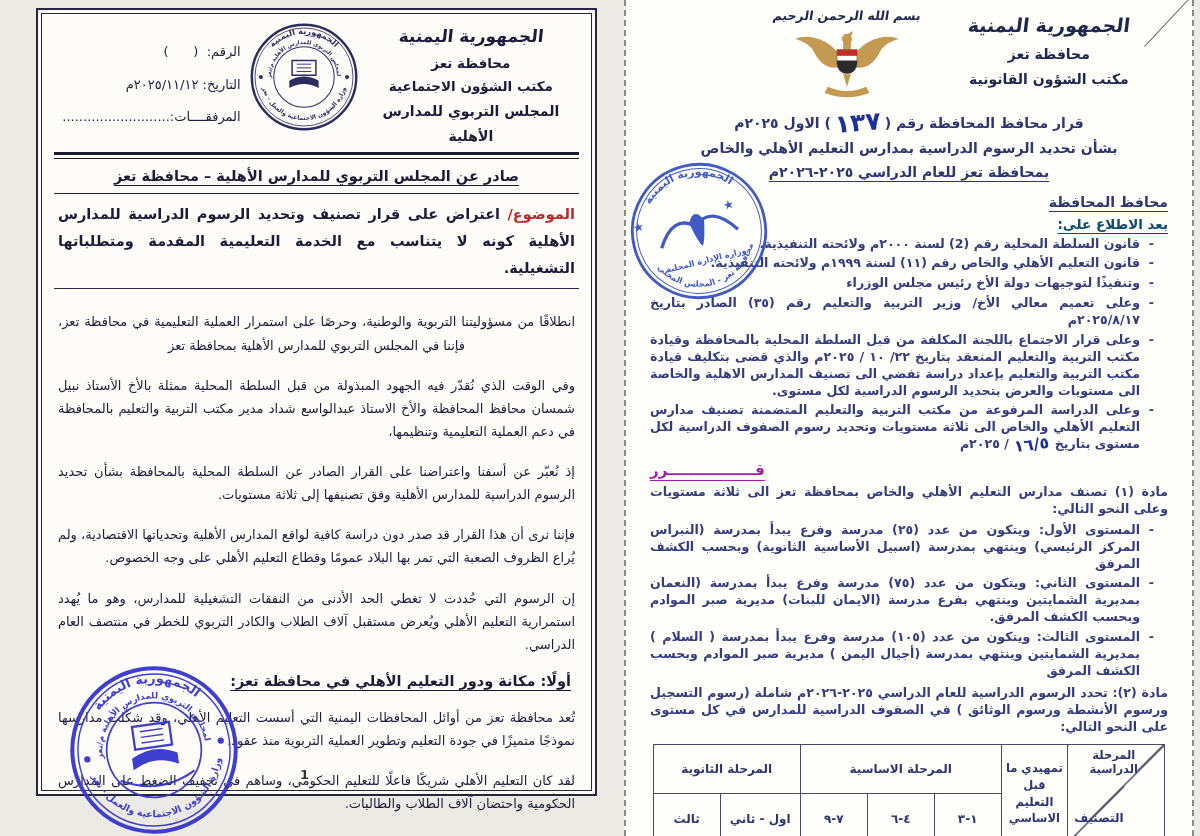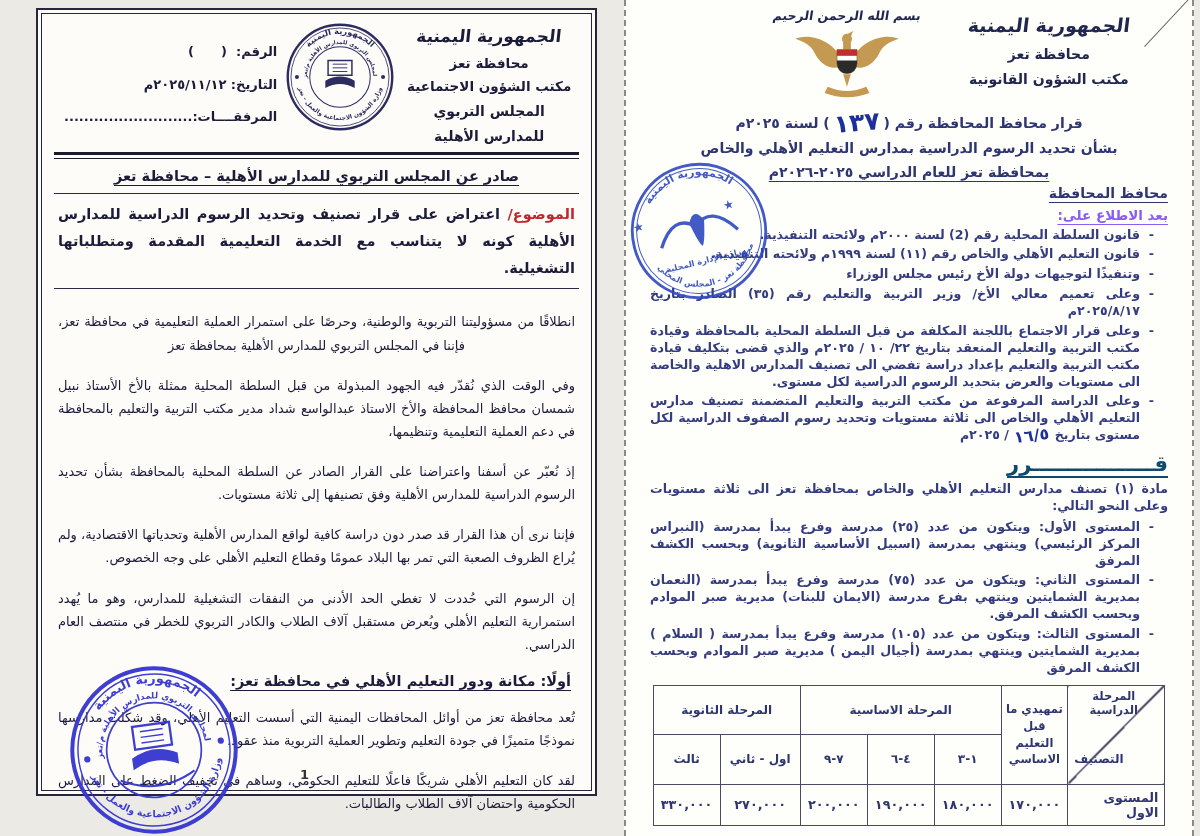--- a/index.html
+++ b/index.html
@@ -16,21 +16,21 @@
     padding:10px 16px 0 16px;color:#1c1c3a;
   }
   .page-left::before{
     content:"";position:absolute;inset:3px;border:1px solid #26263c;pointer-events:none;
   }
   .ldoc-header{display:flex;align-items:flex-start;gap:6px;padding:2px 2px 0 2px;}
   .ldoc-h-right{flex:1.15;text-align:center;font-weight:bold;font-size:13.5px;line-height:1.75;}
   .ldoc-h-right .calli{font-size:17px;transform:skewX(-6deg);letter-spacing:1px;}
   .ldoc-h-right .council{font-size:14px;}
   .ldoc-h-center{width:112px;flex:0 0 112px;}
-  .ldoc-h-left{flex:1;font-weight:bold;font-size:13px;line-height:2.5;padding-top:14px;margin-left:8px;}
+  .ldoc-h-left{flex:1;font-weight:normal;font-size:13px;line-height:2.5;padding-top:14px;}
   .seal-navy{color:#2c2c60;width:110px;height:110px;display:block;}
   .header-rule{margin-top:4px;border-top:3px solid #1b1b30;border-bottom:1px solid #1b1b30;height:3px;}
   .ldoc-title{
     text-align:center;color:#c0272d;font-weight:bold;font-size:29px;
     margin-top:4px;text-decoration:underline;text-underline-offset:6px;letter-spacing:1px;
   }
   .ldoc-subtitle{
     text-align:center;font-weight:bold;font-size:14.5px;margin-top:9px;
     text-decoration:underline;text-underline-offset:4px;
   }
@@ -68,31 +68,31 @@
   .rdoc-title{text-align:center;font-weight:bold;font-size:14px;line-height:1.75;margin-top:6px;color:#2e3570;}
   .rdoc-title .underlined{text-decoration:underline;text-underline-offset:4px;}
   .hand-num{
     display:inline-block;color:#1d2f9c;font-size:25px;font-weight:bold;line-height:0;
     transform:rotate(-5deg);letter-spacing:2px;position:relative;top:3px;padding:0 4px;
   }
   .hand-date{
     display:inline-block;color:#1d2f9c;font-size:16px;font-weight:bold;line-height:0;
     transform:rotate(-7deg);position:relative;top:2px;padding:0 1px;
   }
-  .gov-line{font-weight:bold;font-size:14px;margin-top:0;text-decoration:underline;text-underline-offset:4px;color:#2e3570;}
-  .review-line{font-weight:bold;font-size:13.5px;margin-top:6px;text-decoration:underline;text-underline-offset:4px;color:#8b5cf6;}
+  .gov-line{font-weight:bold;font-size:14px;margin-top:9px;text-decoration:underline;text-underline-offset:4px;color:#2e3570;}
+  .review-line{font-weight:bold;font-size:13.5px;margin-top:6px;text-decoration:underline;text-underline-offset:4px;color:#0c4a6e;}
   .review-list,.level-list{list-style:none;margin:4px 0 0 0;padding:0 14px 0 0;}
   .review-list li,.level-list li{
     position:relative;font-size:12.6px;font-weight:bold;line-height:1.34;
     text-align:justify;margin:3px 0;padding-right:14px;
   }
   .review-list li::before,.level-list li::before{content:"-";position:absolute;right:0;top:0;}
   .decision-head{
-    text-align:right;font-weight:bold;font-size:21px;margin:8px 0 2px 0;
-    text-decoration:underline;text-underline-offset:5px;color:#0c4a6e;
+    text-align:left;font-weight:bold;font-size:15px;margin:8px 0 2px 0;
+    text-decoration:underline;text-underline-offset:5px;color:#a21caf;
   }
   .article{font-size:12.6px;font-weight:bold;line-height:1.38;text-align:justify;margin:4px 0 0 0;}
   .fees-table{
     border-collapse:collapse;width:99%;margin:8px auto 0 auto;direction:rtl;
     color:#2e3570;
   }
   .fees-table th,.fees-table td{
     border:1.4px solid #4a4a64;font-weight:bold;text-align:center;vertical-align:middle;
   }
   .fees-table thead th{font-size:12px;padding:2px 3px;}
@@ -221,21 +221,21 @@
         <rect x="62" y="34" width="26" height="8" fill="#c22e2e"></rect>
         <path d="M62,48 v4 a13,13 0 0 0 26,0 v-4 z" fill="#2a2a2a"></path>
         <path d="M70,66 h10 l-5,16 z" fill="#c49a52"></path>
         <path d="M50,82 q25,11 50,0 l4,8 q-29,11 -58,0 z" fill="#c49a52"></path>
       </svg>
     </div>
   </div>
 
   <div class="rdoc-title">
     <div>
-      <span>قرار محافظ المحافظة رقم (</span><span class="hand-num">١٣٧</span><span>) لسنة ٢٠٢٥م</span>
+      <span>قرار محافظ المحافظة رقم (</span><span class="hand-num">١٣٧</span><span>) الاول ٢٠٢٥م</span>
     </div>
     <div>بشأن تحديد الرسوم الدراسية بمدارس التعليم الأهلي والخاص</div>
     <div class="underlined">بمحافظة تعز للعام الدراسي ٢٠٢٥-٢٠٢٦م</div>
   </div>
 
   <div class="gov-line">محافظ المحافظة</div>
   <div class="review-line">بعد الاطلاع على:</div>
 
   <ul class="review-list">
     <li>قانون السلطة المحلية رقم (2) لسنة ٢٠٠٠م ولائحته التنفيذية.</li>
@@ -252,20 +252,21 @@
 
   <div class="decision-head">قـــــــــــــــــرر</div>
 
   <div class="article">مادة (١) تصنف مدارس التعليم الأهلي والخاص بمحافظة تعز الى ثلاثة مستويات وعلى النحو التالي:</div>
   <ul class="level-list">
     <li>المستوى الأول: ويتكون من عدد (٢٥) مدرسة وفرع يبدأ بمدرسة (النبراس المركز الرئيسي) وينتهي بمدرسة (اسبيل الأساسية الثانوية) وبحسب الكشف المرفق</li>
     <li>المستوى الثاني: ويتكون من عدد (٧٥) مدرسة وفرع يبدأ بمدرسة (النعمان بمديرية الشمايتين وينتهي بفرع مدرسة (الايمان للبنات) مديرية صبر الموادم وبحسب الكشف المرفق.</li>
     <li>المستوى الثالث: ويتكون من عدد (١٠٥) مدرسة وفرع يبدأ بمدرسة ( السلام ) بمديرية الشمايتين وينتهي بمدرسة (أجيال اليمن ) مديرية صبر الموادم وبحسب الكشف المرفق</li>
   </ul>
 
+  <div class="article">مادة (٢): تحدد الرسوم الدراسية للعام الدراسي ٢٠٢٥-٢٠٢٦م شاملة (رسوم التسجيل ورسوم الأنشطة ورسوم الوثائق ) في الصفوف الدراسية للمدارس في كل مستوى على النحو التالي:</div>
 
   <table class="fees-table">
     <thead>
       <tr>
         <th rowspan="2" class="corner-cell">
           <span class="corner-top">المرحلة الدراسية</span>
           <span class="corner-bottom">التصنيف</span>
         </th>
         <th rowspan="2" class="th-pre">تمهيدي ما قبل التعليم الاساسي</th>
         <th colspan="3">المرحلة الاساسية</th>

